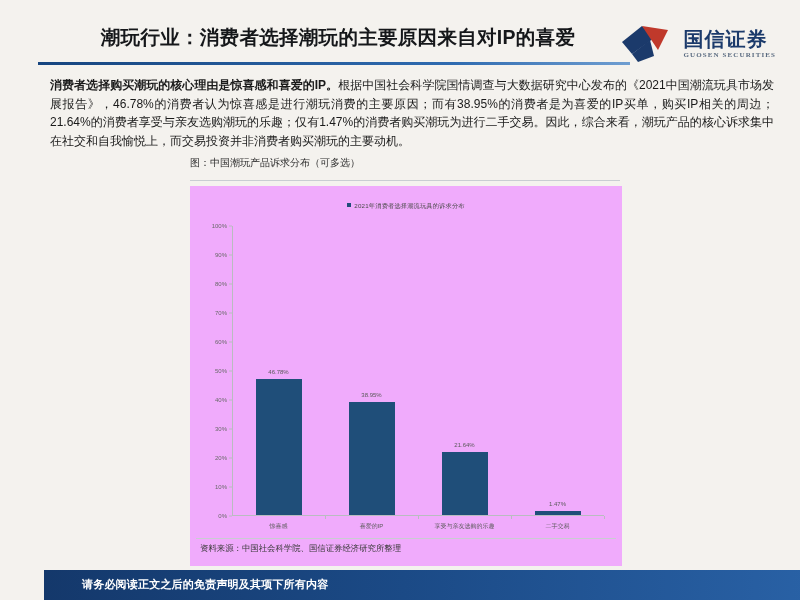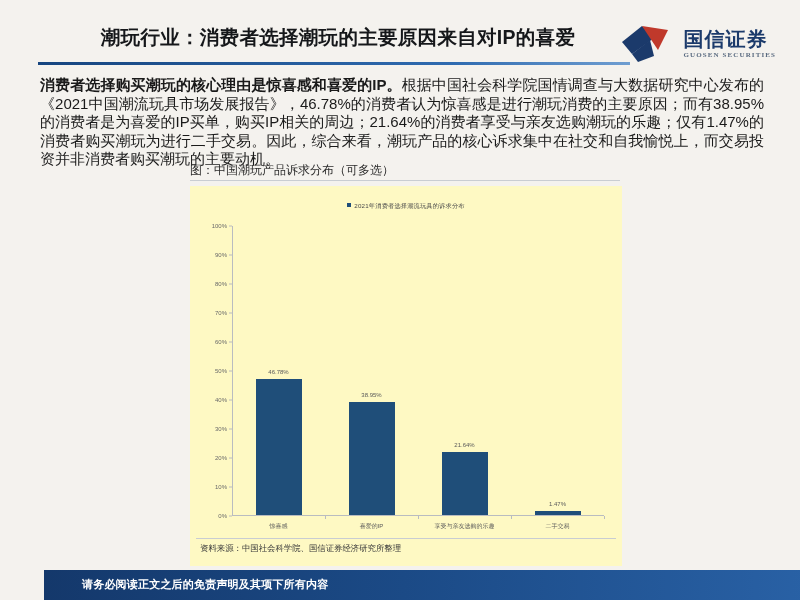--- a/index.html
+++ b/index.html
@@ -75,51 +75,51 @@
     font-size: 7px;
     font-weight: bold;
     color: #5a6b80;
     letter-spacing: 1.1px;
     margin-top: 3px;
   }
 
   
   .para {
     position: absolute;
-    left: 40px; top: 76px;
+    left: 50px; top: 76px;
     width: 724px;
-    font-size: 15px;
+    font-size: 12px;
     line-height: 18.6px;
     color: #1a1a1a;
     text-align: justify;
   }
   .para b { font-weight: bold; }
 
   
   .fig-caption {
     position: absolute;
-    left: 190px; top: 162px;
-    font-size: 12px;
+    left: 190px; top: 156px;
+    font-size: 10px;
     color: #2b2b2b;
   }
   .fig-caption-rule {
     position: absolute;
     left: 190px; top: 180px;
     width: 430px;
     height: 1px;
     background: #c9cdd2;
   }
 
   
   .chart-panel {
     position: absolute;
     left: 190px; top: 186px;
     width: 432px;
     height: 380px;
-    background: #fef9c3;
+    background: #f0abfc;
   }
   .chart-title {
     position: absolute;
     left: 0; top: 16px;
     width: 432px;
     text-align: center;
     font-size: 6.2px;
     color: #4a4a4a;
     letter-spacing: 0.2px;
   }

